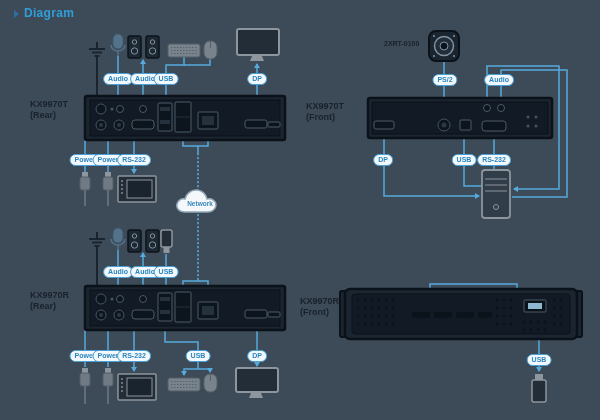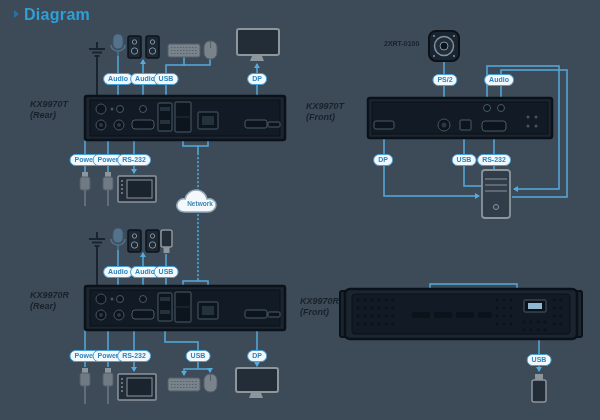--- a/index.html
+++ b/index.html
@@ -4,34 +4,34 @@
 <style>
   html,body{margin:0;padding:0;}
   body{
     width:600px;height:420px;position:relative;overflow:hidden;
     background:#3d4a57;
     font-family:"Liberation Sans",sans-serif;
   }
   svg{position:absolute;left:0;top:0;}
   .title{
     position:absolute;left:24px;top:6px;
-    font-size:16px;font-weight:bold;color:#2e9fd9;letter-spacing:.3px;
+    font-size:12px;font-weight:bold;color:#2e9fd9;letter-spacing:.3px;
   }
   .title-bullet{
     position:absolute;left:14px;top:10px;width:0;height:0;
     border-left:5px solid #2d6fa0;border-top:4px solid transparent;border-bottom:4px solid transparent;
   }
   .pill{
     position:absolute;transform:translate(-50%,-50%);
     font-size:7px;font-weight:bold;color:#2b85bd;line-height:8px;
     background:#f3f8fc;border:1px solid #46a0d6;border-radius:8px;
     padding:1px 4px;white-space:nowrap;z-index:5;
   }
   .devlabel{
-    position:absolute;font-size:9px;font-weight:bold;color:#18222c;line-height:11px;z-index:4;font-style:italic;
+    position:absolute;font-size:9px;font-weight:bold;color:#18222c;line-height:11px;z-index:4;
   }
   .peri-label{
     position:absolute;font-size:7px;font-weight:bold;color:#18222c;z-index:4;
   }
   .cloud-label{
     position:absolute;transform:translate(-50%,-50%);
     font-size:6.5px;font-weight:bold;color:#3a87b8;z-index:6;
   }
 </style>
 </head>

